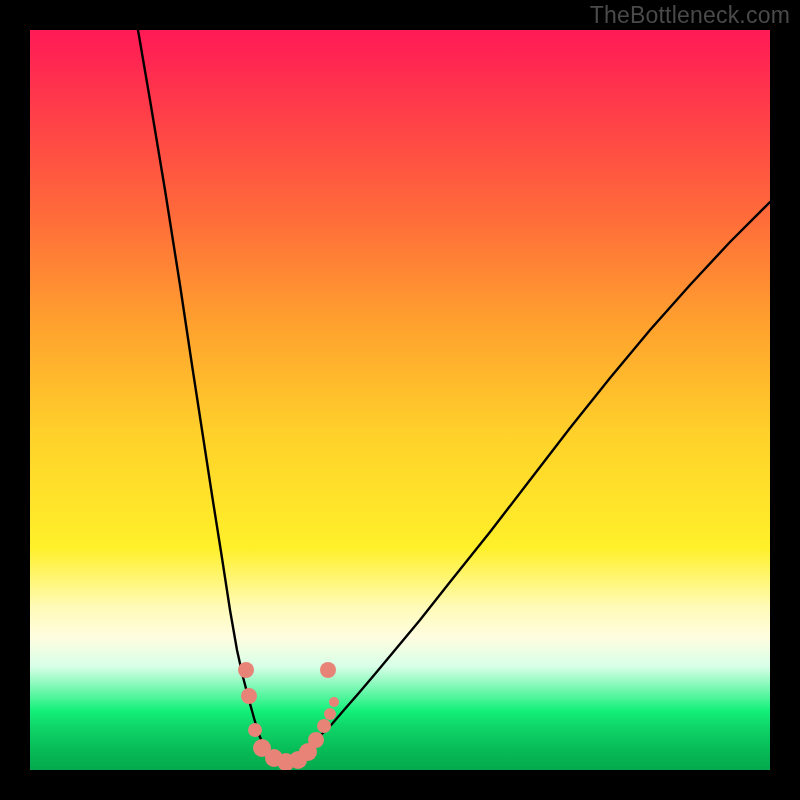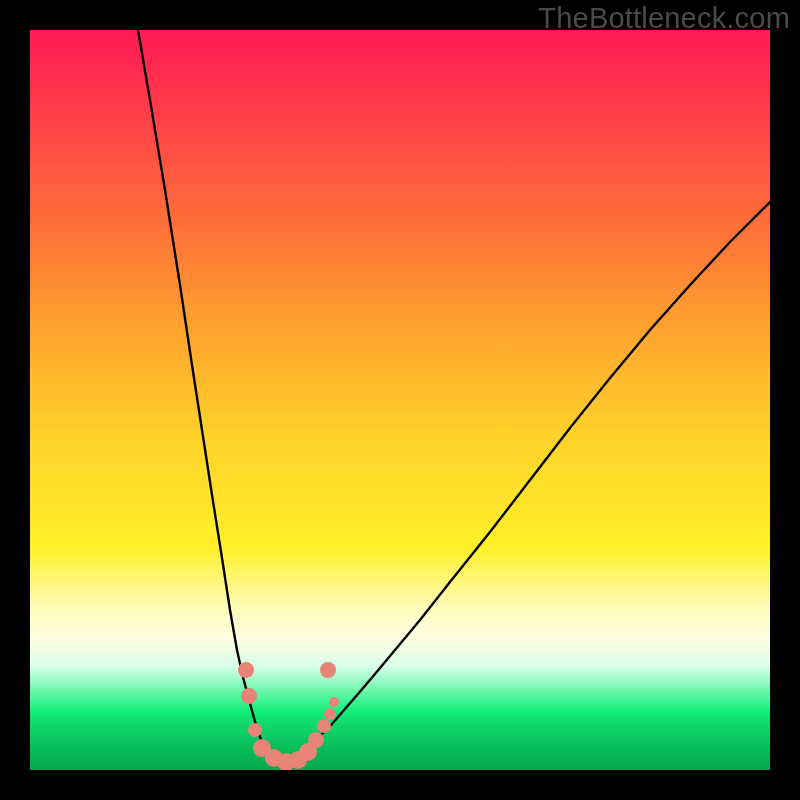--- a/index.html
+++ b/index.html
@@ -30,21 +30,21 @@
       #14f07a 92%,
       #0fd76a 94%,
       #0ac65e 96%,
       #06b653 98%,
       #04a94d 100%);
   }
   .watermark {
     position: absolute;
     top: 2px;
     right: 10px;
-    font-size: 29px;
+    font-size: 23px;
     font-weight: 500;
     color: #4a4a4a;
     letter-spacing: 0.2px;
   }
   svg {
     position: absolute;
     left: 0;
     top: 0;
   }
 </style>

